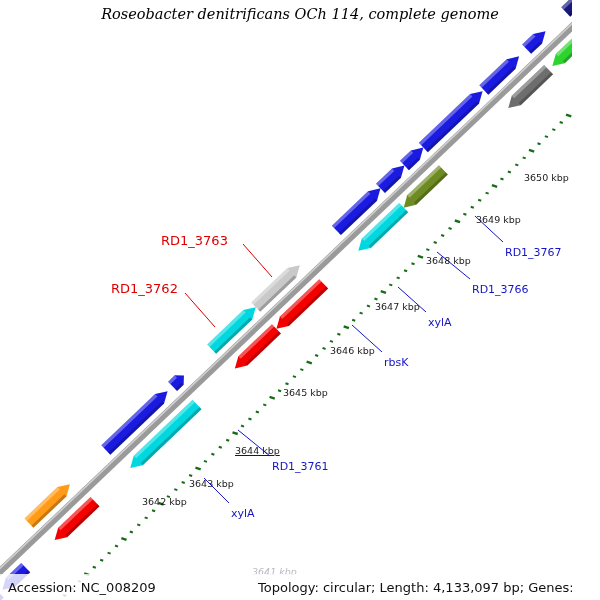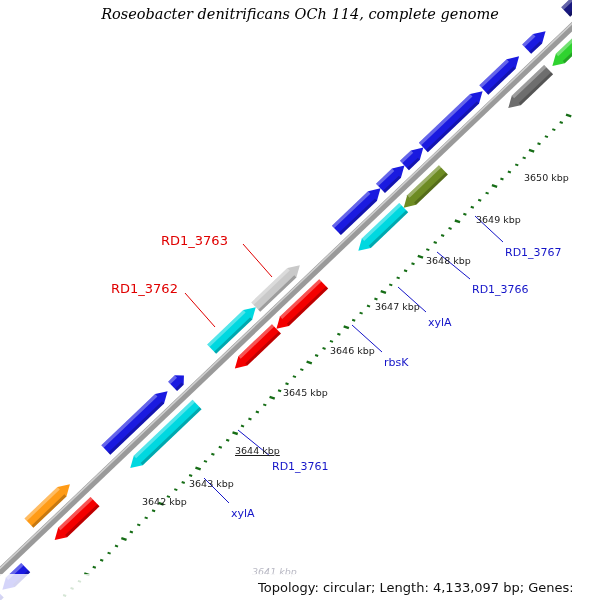--- a/index.html
+++ b/index.html
@@ -241,16 +241,17 @@
       <div class="lab gene-red" style="left: 111px; top: 281px;">RD1_3762</div>
       <div class="lab gene-blue" style="left: 505px; top: 246px;">RD1_3767</div>
       <div class="lab gene-blue" style="left: 472px; top: 283px;">RD1_3766</div>
       <div class="lab gene-blue" style="left: 428px; top: 316px; text-align: center;">xylA</div>
       <div class="lab gene-blue" style="left: 384px; top: 356px;">rbsK</div>
       <div class="lab gene-blue" style="left: 272px; top: 460px;">RD1_3761</div>
       <div class="lab gene-blue" style="left: 231px; top: 507px;">xylA</div>
     </div>
 
   <div class="statusbar">
+    <span class="status-left">Accession: NC_008209</span>
     <span class="status-right">Topology: circular; Length: 4,133,097 bp; Genes: 3,988</span>
   </div>
 
 </div>
 
 </body></html>

